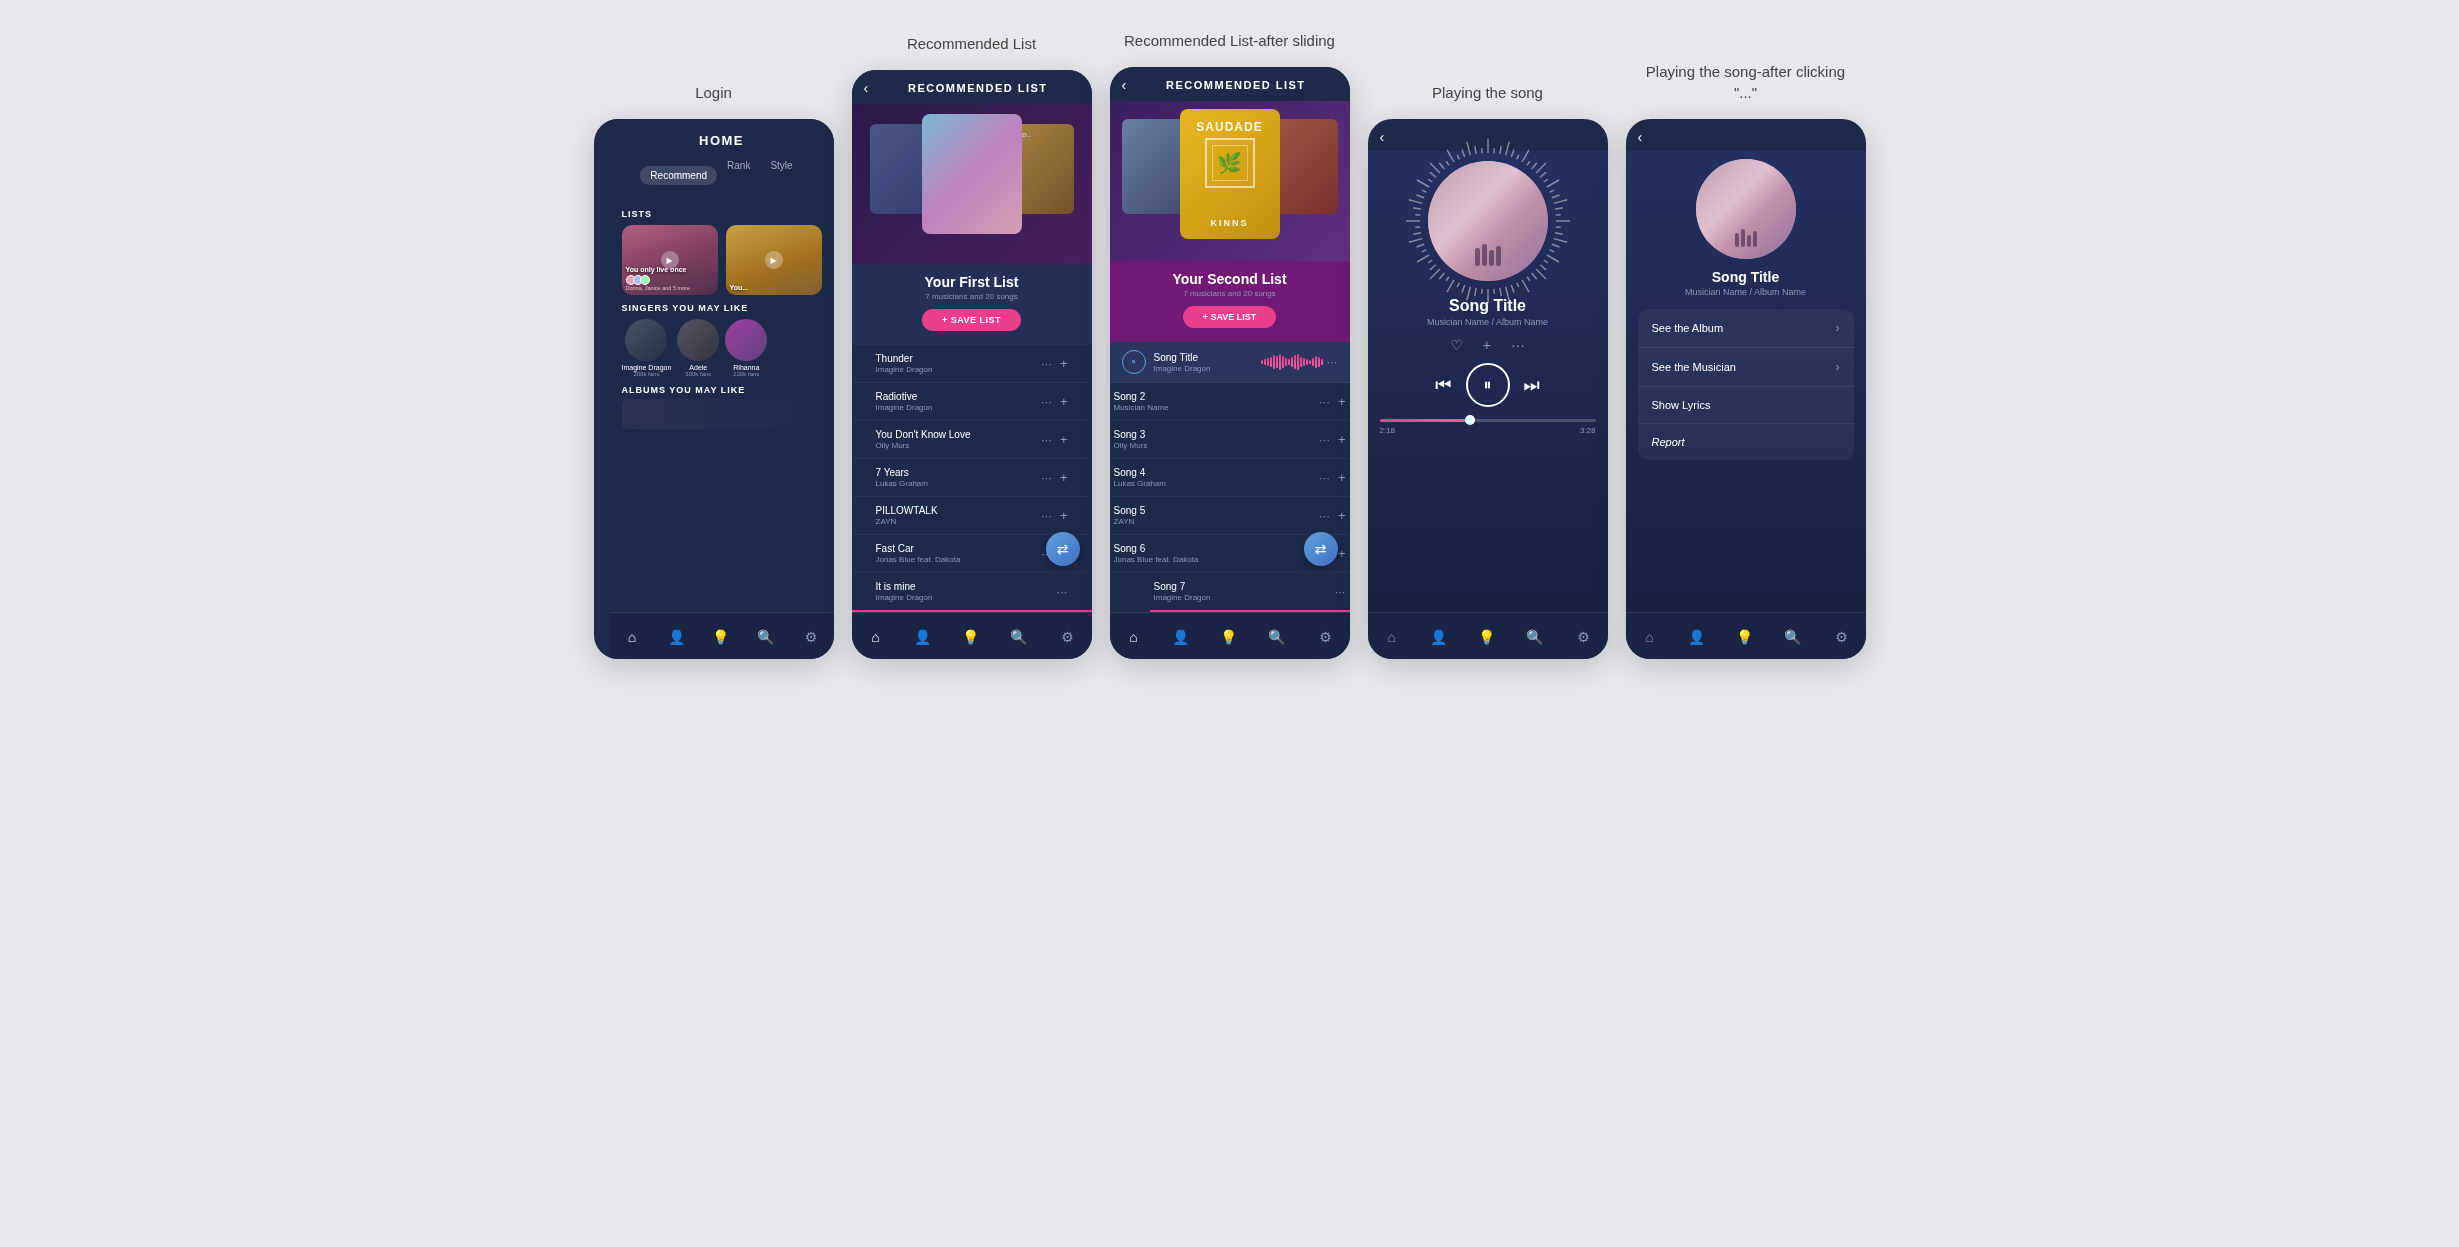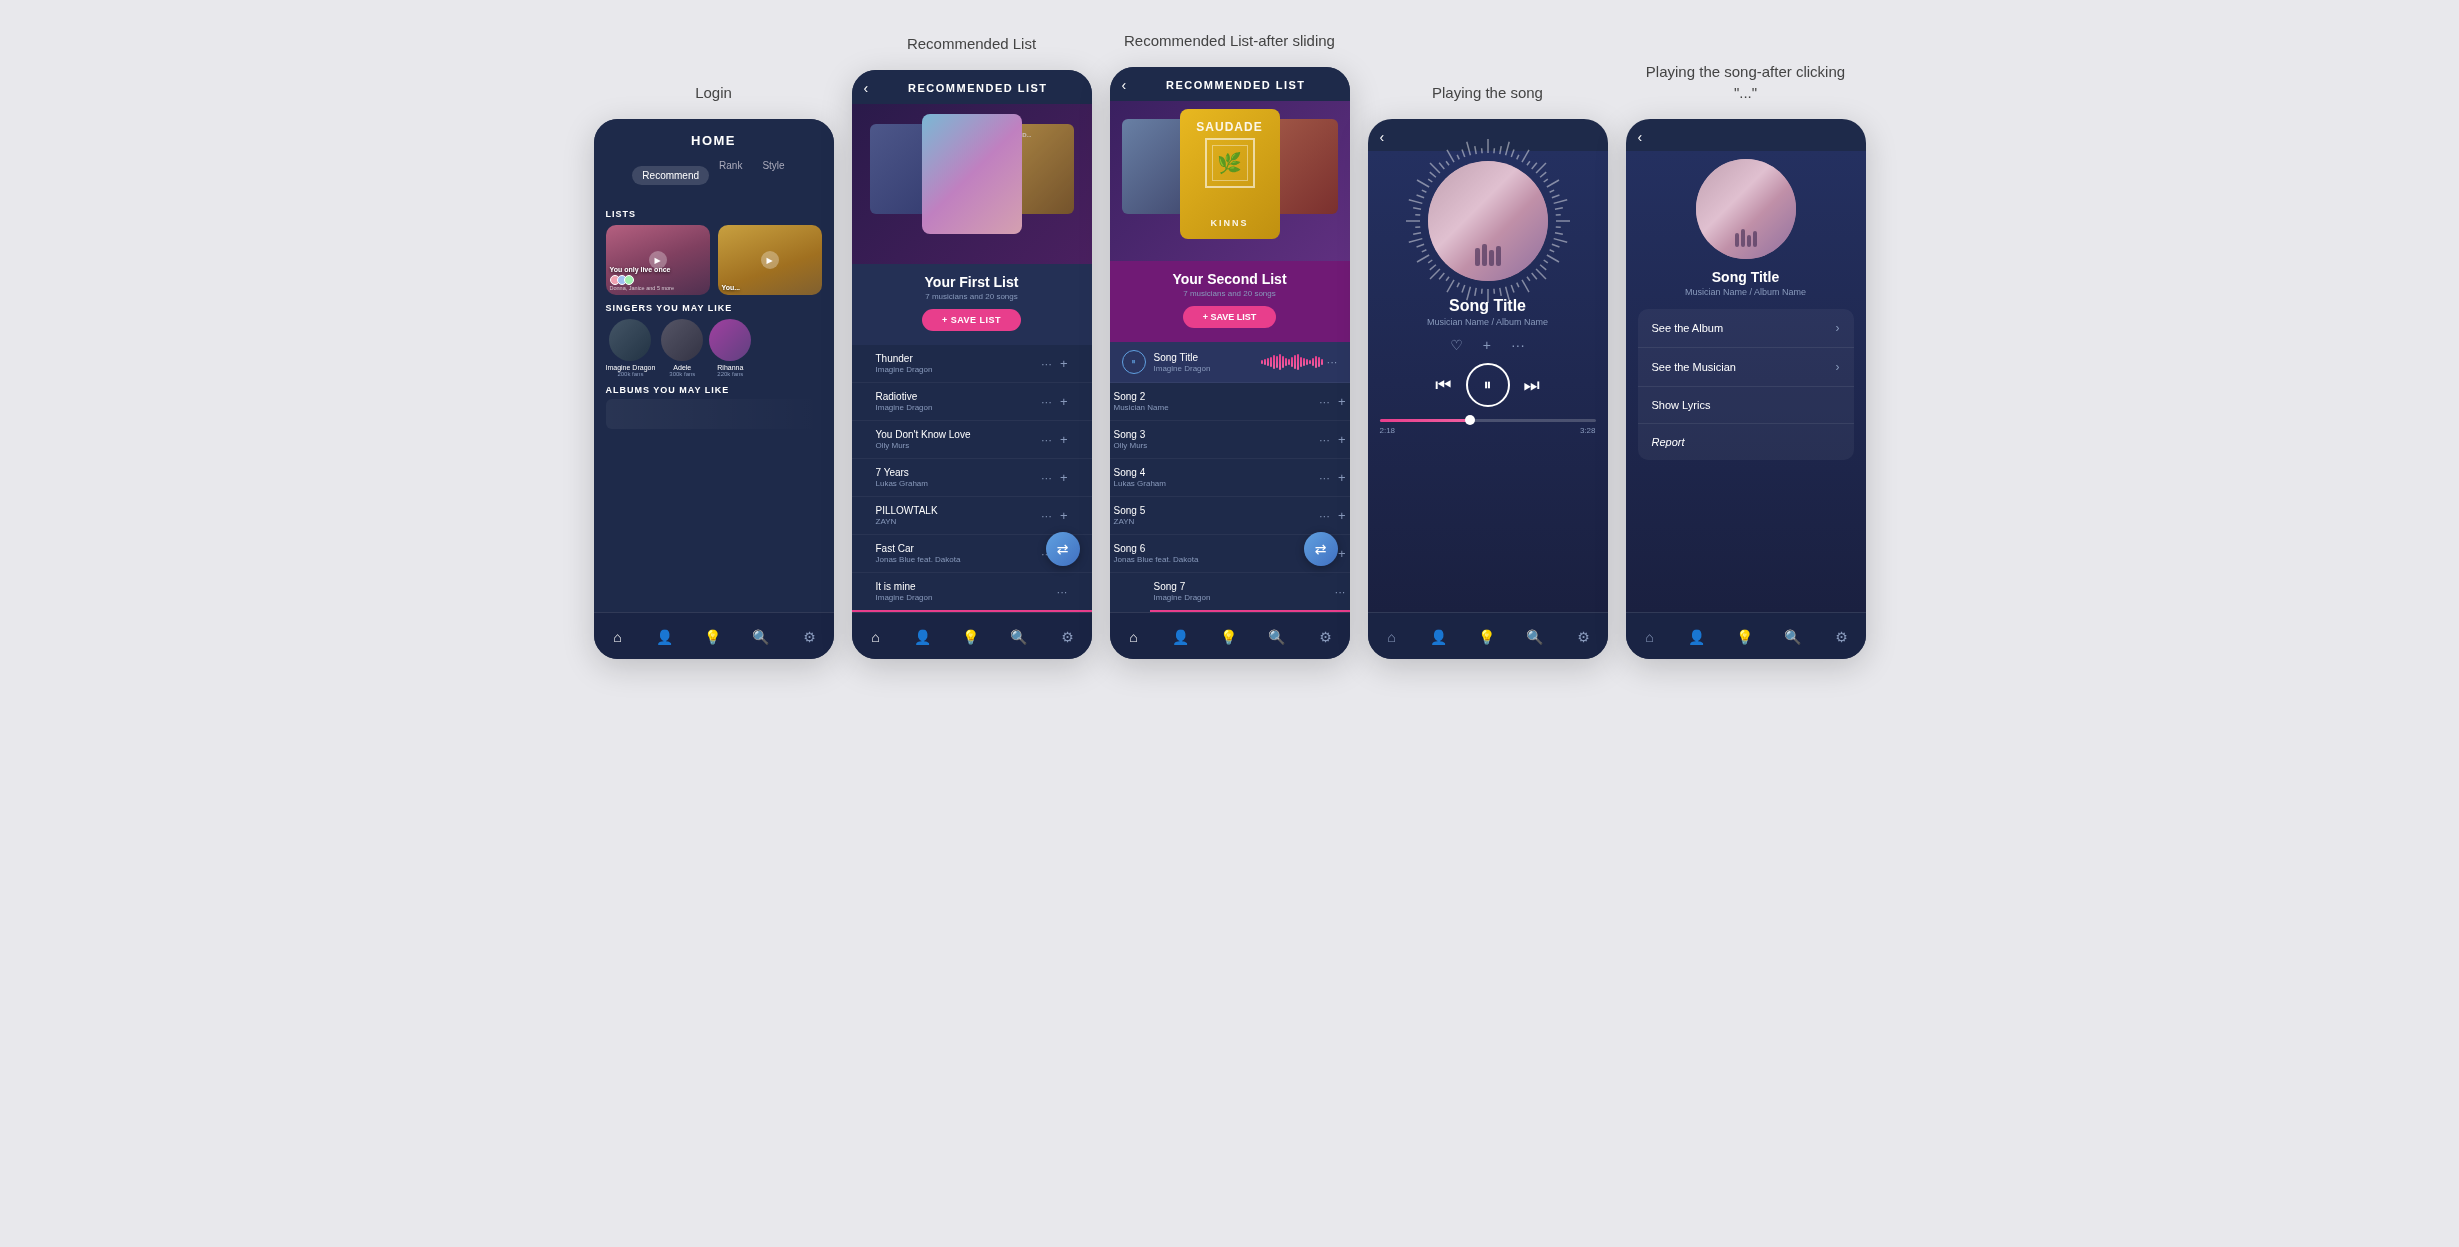--- a/index.html
+++ b/index.html
@@ -36,21 +36,21 @@
     }
     .phone {
       width: 240px;
       border-radius: 24px;
       overflow: hidden;
       box-shadow: 0 8px 32px rgba(0,0,0,0.18);
       position: relative;
     }
 
     
-    .s1 { background: #1e2a4a; min-height: 540px; display: flex; flex-direction: column; }
+    .s1 { background: #1e2a4a; min-height: 540px; display: flex; flex-direction: column; padding-left: 16px; }
     .s1-header { background: #1e2a4a; padding: 14px 0 0; text-align: center; }
     .s1-title { color: white; font-size: 13px; font-weight: 600; letter-spacing: 1.5px; padding-bottom: 8px; }
     .s1-tabs { display: flex; justify-content: center; gap: 0; padding: 0 14px 8px; }
     .s1-tab { color: #aab; font-size: 10px; padding: 4px 10px; cursor: pointer; border-radius: 12px; }
     .s1-tab.active { background: rgba(255,255,255,0.15); color: white; margin-top: 10px; }
     .s1-body { background: #1e2a4a; flex: 1; padding: 8px 12px; }
     .s1-section-title { color: white; font-size: 9px; font-weight: 700; letter-spacing: 1px; margin: 8px 0 6px; }
     .s1-lists { display: flex; gap: 8px; }
     .s1-play-btn {
       position: absolute; top: 50%; left: 50%; transform: translate(-50%,-50%);

